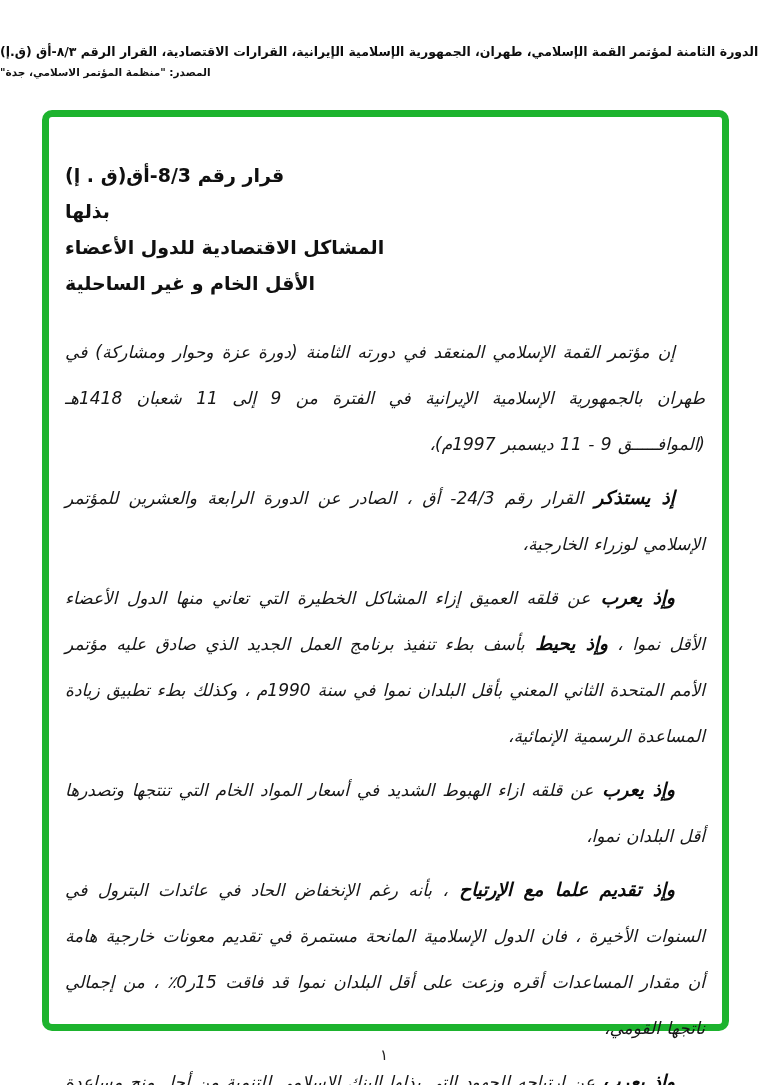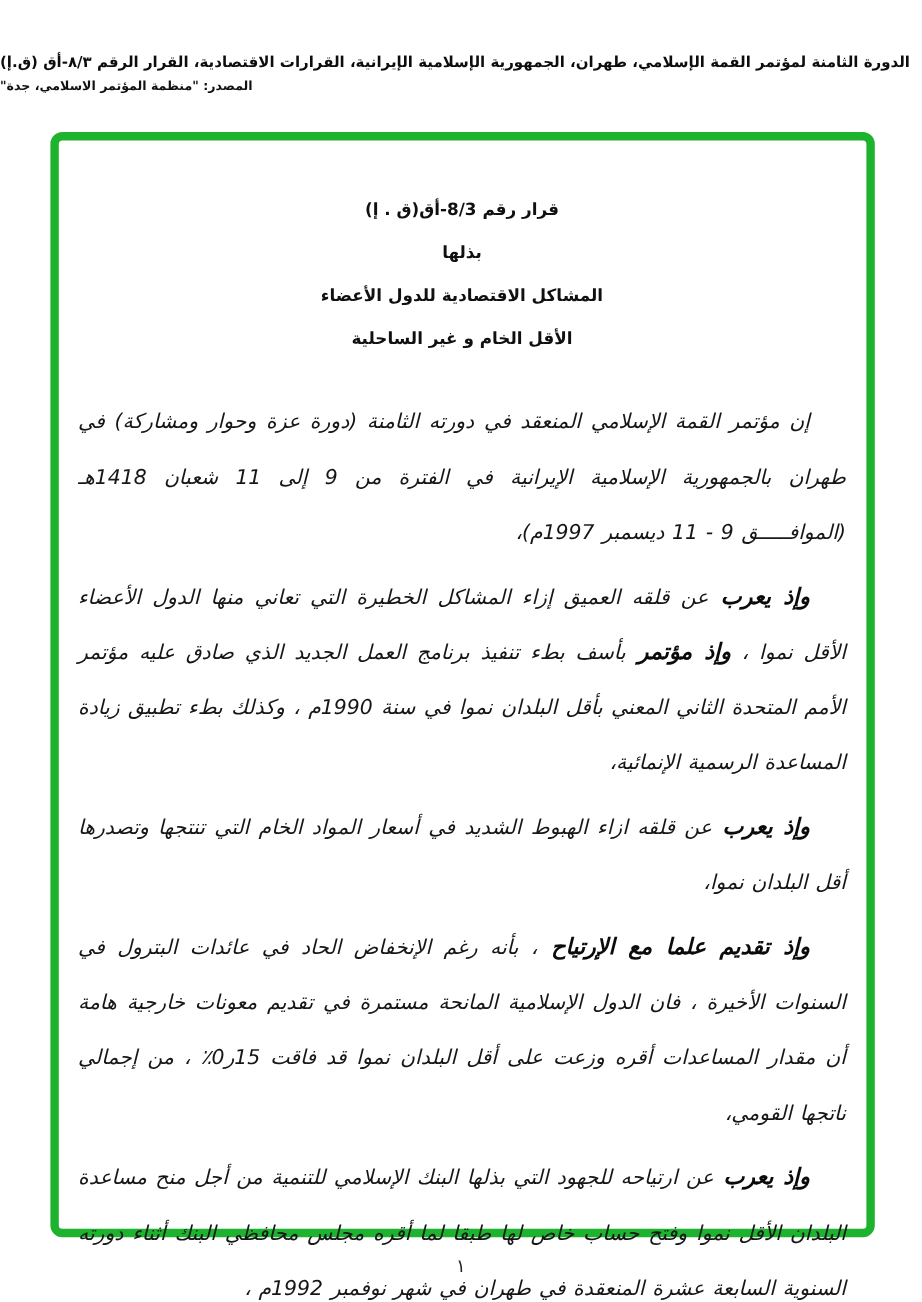--- a/index.html
+++ b/index.html
@@ -35,23 +35,23 @@
     left: 42px; top: 110px;
     width: 687px; height: 921px;
     box-sizing: border-box;
     border: 7px solid #1db32e;
     border-radius: 10px;
     padding: 40px 17px 0 16px;
     direction: rtl;
     background: #fff;
   }
   .doc-title {
-    text-align: center;
+    text-align: left;
     font-weight: bold;
-    font-size: 14px;
+    font-size: 19px;
     line-height: 36px;
     color: #101010;
     margin-bottom: 28px;
   }
   .doc-body p.para {
     margin: 0 0 8px 0;
     font-size: 17px;
     line-height: 46px;
     text-align: justify;
     text-indent: 30px;
@@ -81,20 +81,21 @@
 
 <div class="green-frame" style="border-color: rgb(29, 179, 46);">
   <div class="doc-title">
     <div>قرار رقم 8/3-أق(ق . إ)</div>
     <div>بذلها</div>
     <div>المشاكل الاقتصادية للدول الأعضاء</div>
     <div>الأقل الخام و غير الساحلية</div>
   </div>
   <div class="doc-body" id="doc-body">
       <p class="para"><span>إن مؤتمر القمة الإسلامي المنعقد في دورته الثامنة (دورة عزة وحوار ومشاركة) في طهران بالجمهورية الإسلامية الإيرانية في الفترة من 9 إلى 11 شعبان 1418هـ (الموافـــــق 9 - 11 ديسمبر 1997م)،</span></p>
-      <p class="para"><b>وإذ يعرب </b><span>عن قلقه العميق إزاء المشاكل الخطيرة التي تعاني منها الدول الأعضاء الأقل نموا ، </span><b>وإذ مؤتمر </b><span>بأسف بطء تنفيذ برنامج العمل الجديد الذي صادق عليه مؤتمر الأمم المتحدة الثاني المعني بأقل البلدان نموا في سنة 1990م ، وكذلك بطء تطبيق زيادة المساعدة الرسمية الإنمائية،</span></p>
+      <p class="para"><b>إذ يستذكر </b><span>القرار رقم 24/3- أق ، الصادر عن الدورة الرابعة والعشرين للمؤتمر الإسلامي لوزراء الخارجية،</span></p>
+      <p class="para"><b>وإذ يعرب </b><span>عن قلقه العميق إزاء المشاكل الخطيرة التي تعاني منها الدول الأعضاء الأقل نموا ، </span><b>وإذ يحيط </b><span>بأسف بطء تنفيذ برنامج العمل الجديد الذي صادق عليه مؤتمر الأمم المتحدة الثاني المعني بأقل البلدان نموا في سنة 1990م ، وكذلك بطء تطبيق زيادة المساعدة الرسمية الإنمائية،</span></p>
       <p class="para"><b>وإذ يعرب </b><span>عن قلقه ازاء الهبوط الشديد في أسعار المواد الخام التي تنتجها وتصدرها أقل البلدان نموا،</span></p>
       <p class="para"><b>وإذ تقديم علما مع الإرتياح </b><span>، بأنه رغم الإنخفاض الحاد في عائدات البترول في السنوات الأخيرة ، فان الدول الإسلامية المانحة مستمرة في تقديم معونات خارجية هامة أن مقدار المساعدات أقره وزعت على أقل البلدان نموا قد فاقت 15ر0٪ ، من إجمالي ناتجها القومي،</span></p>
       <p class="para"><b>وإذ يعرب </b><span>عن ارتياحه للجهود التي بذلها البنك الإسلامي للتنمية من أجل منح مساعدة البلدان الأقل نموا وفتح حساب خاص لها طبقا لما أقره مجلس محافظي البنك أثناء دورته السنوية السابعة عشرة المنعقدة في طهران في شهر نوفمبر 1992م ،</span></p>
     </div>
 </div>
 
 <div class="page-number">١</div>
 
 </body></html>

